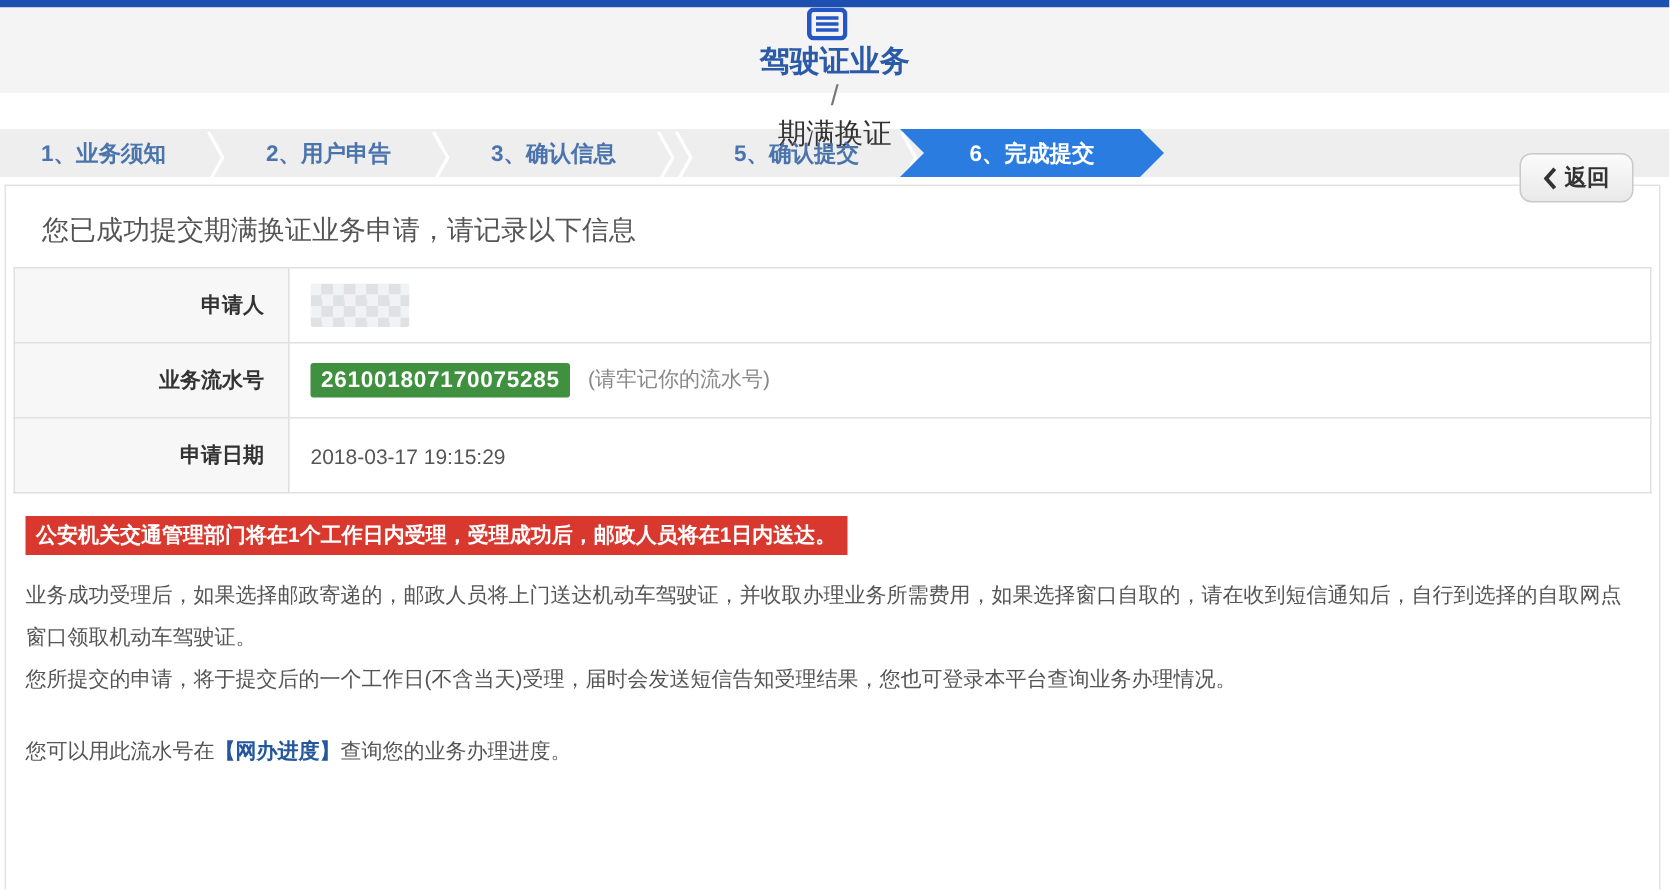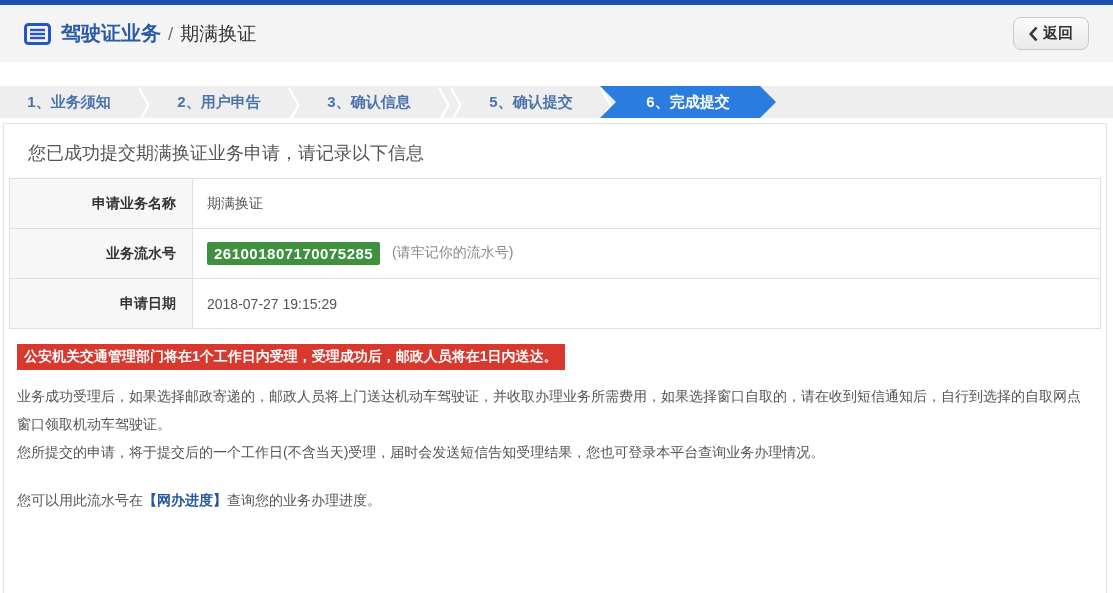--- a/index.html
+++ b/index.html
@@ -7,21 +7,21 @@
   body {
     width:1113px; height:593px; overflow:hidden;
     background:#ffffff;
     font-family:"Liberation Sans","DejaVu Sans",sans-serif;
     color:#555;
   }
   
   .top-bar { height:5px; background:var(--accent,#1d4fb0); }
   .header {
     height:57px; background:#f4f4f4;
-    display:flex; align-items:center; padding:0 24px;
+    display:flex; align-items:center; padding:0 24px;flex-direction:column;
   }
   .hdr-icon { width:27px; height:22px; margin-right:10px; flex:0 0 auto; }
   .title-primary { font-size:20px; font-weight:bold; color:var(--accent-title,#2b5ba8); }
   .title-sep { font-size:19px; color:#777; margin:0 7px; }
   .title-secondary { font-size:19px; color:#333; }
   .back-btn {
     margin-left:auto;
     display:flex; align-items:center; gap:5px;
     background:linear-gradient(#fbfbfb,#e9e9e9);
     border:1px solid #c9c9c9; border-radius:8px;
@@ -137,34 +137,36 @@
     </svg>
   <div class="step active">6、完成提交</div>
   <div class="steps-filler"></div>
 </div>
 
 <div class="panel">
   <h2 class="result-heading">您已成功提交期满换证业务申请，请记录以下信息</h2>
 
   <table class="info">
     <tbody>
-    <tr>
-      <th>申请业务名称</th>
-      <td>期满换证</td>
+        <tr>
+      <th>申请人</th>
+      <td>
+            <div class="redacted"></div>
+          </td>
     </tr>
     <tr>
       <th>业务流水号</th>
       <td>
         <span class="serial-badge">261001807170075285</span>
         <span class="serial-note">(请牢记你的流水号)</span>
       </td>
     </tr>
     <tr>
       <th>申请日期</th>
-      <td>2018-07-27 19:15:29</td>
+      <td>2018-03-17 19:15:29</td>
     </tr>
   </tbody>
     </table>
 
   <div class="alert">公安机关交通管理部门将在1个工作日内受理，受理成功后，邮政人员将在1日内送达。</div>
 
   <div class="body-text">
     <p>业务成功受理后，如果选择邮政寄递的，邮政人员将上门送达机动车驾驶证，并收取办理业务所需费用，如果选择窗口自取的，请在收到短信通知后，自行到选择的自取网点窗口领取机动车驾驶证。</p>
     <p>您所提交的申请，将于提交后的一个工作日(不含当天)受理，届时会发送短信告知受理结果，您也可登录本平台查询业务办理情况。</p>
   </div>

